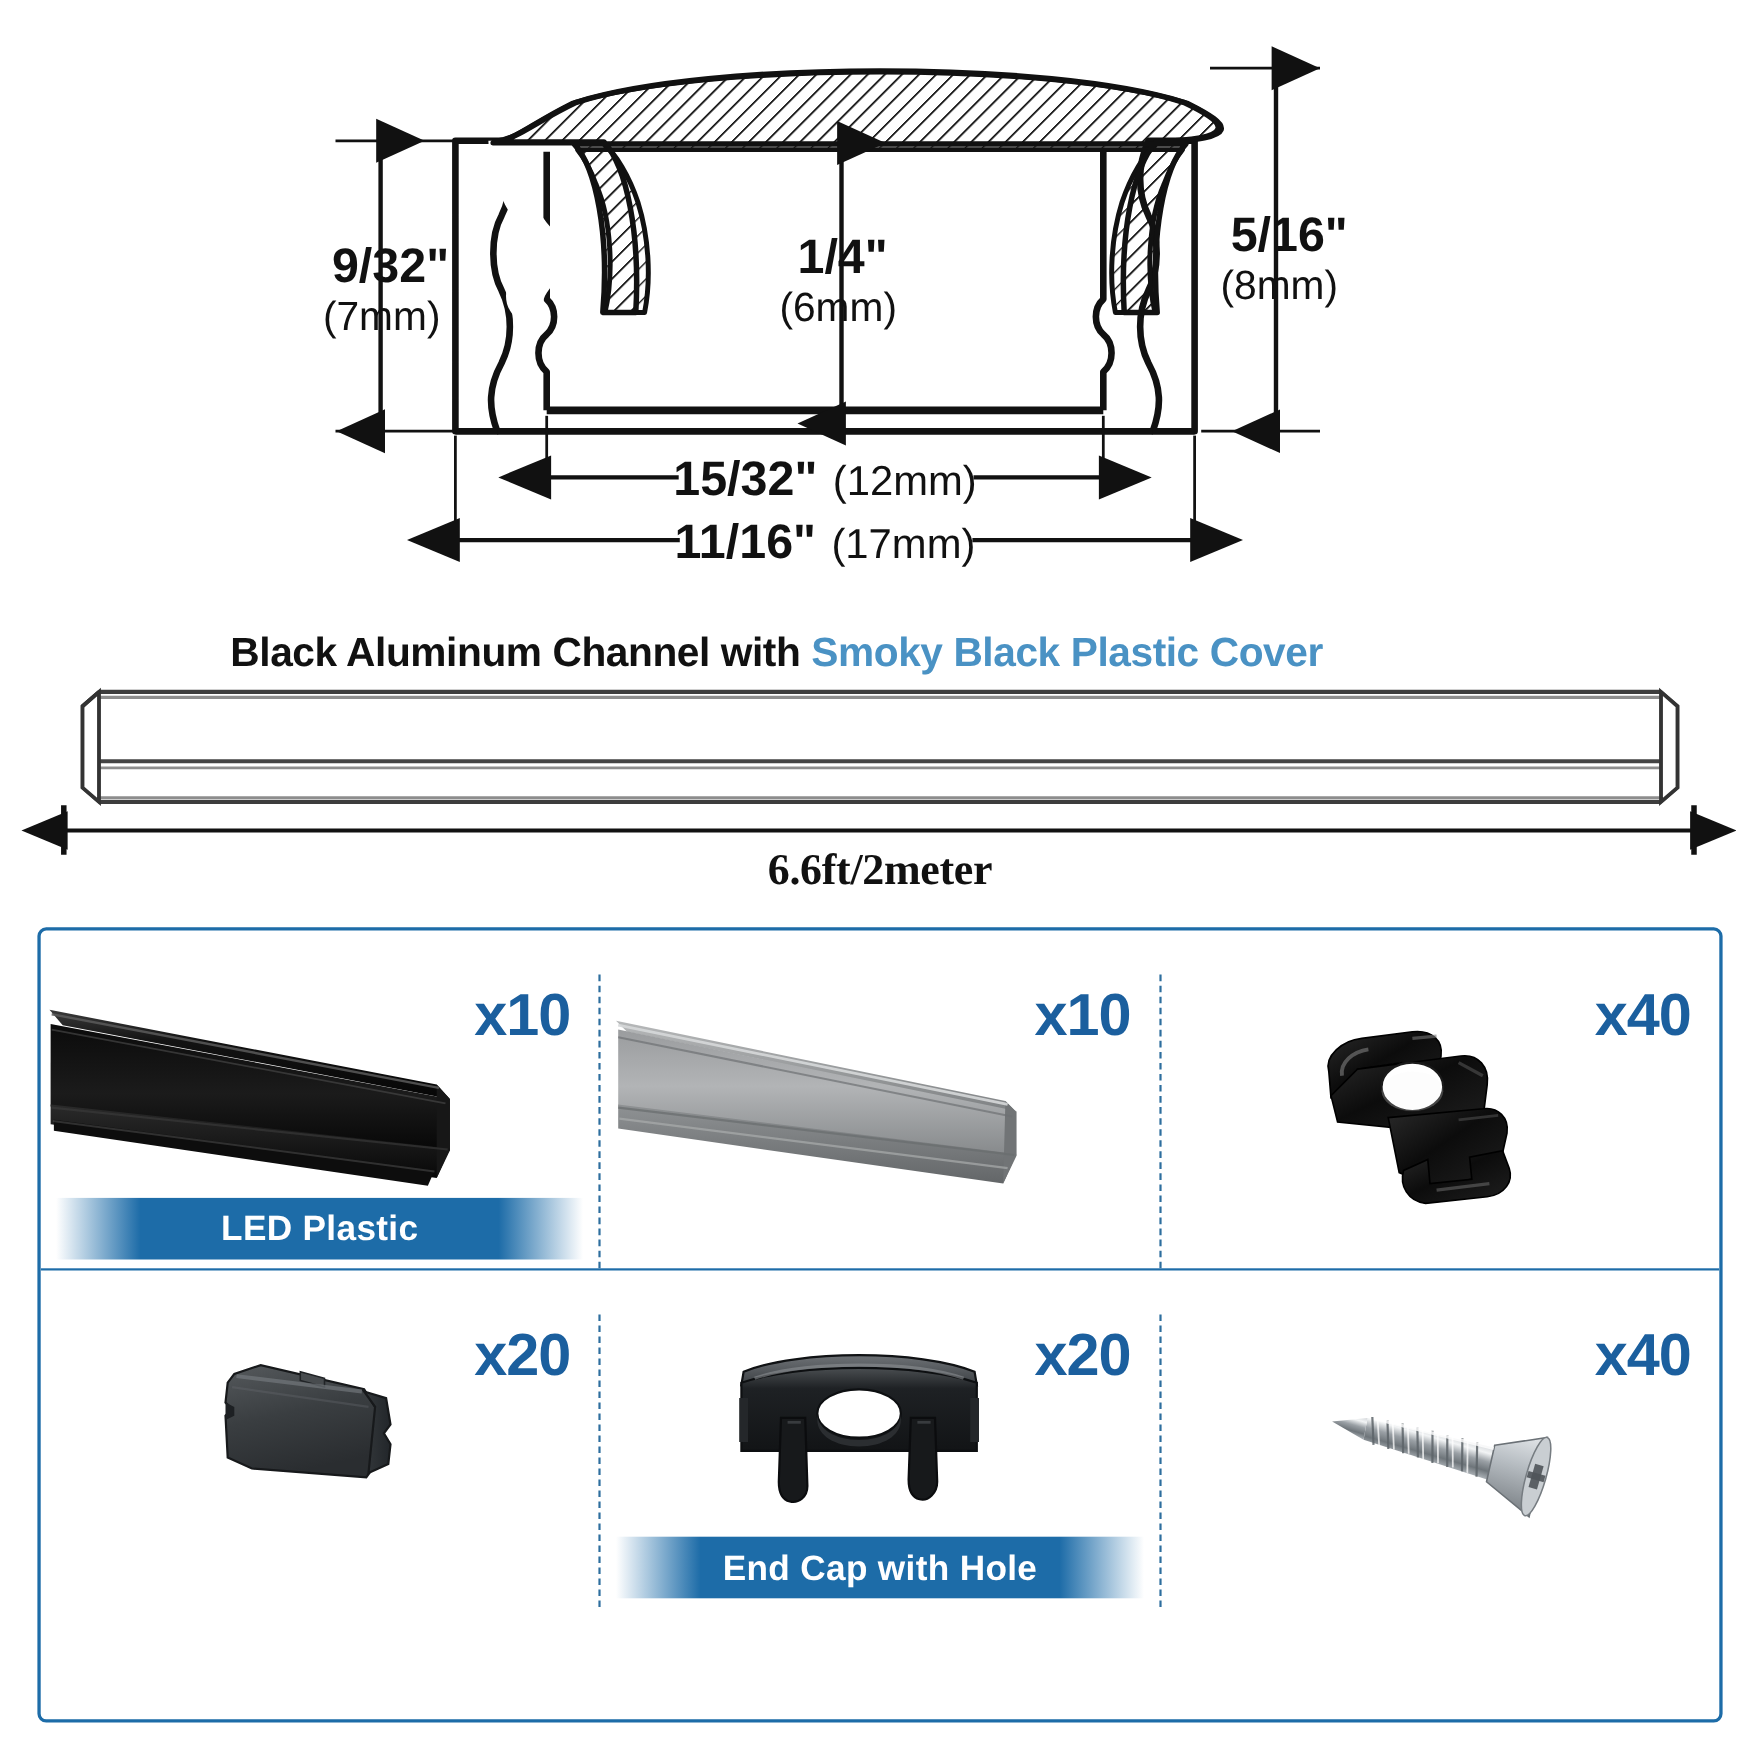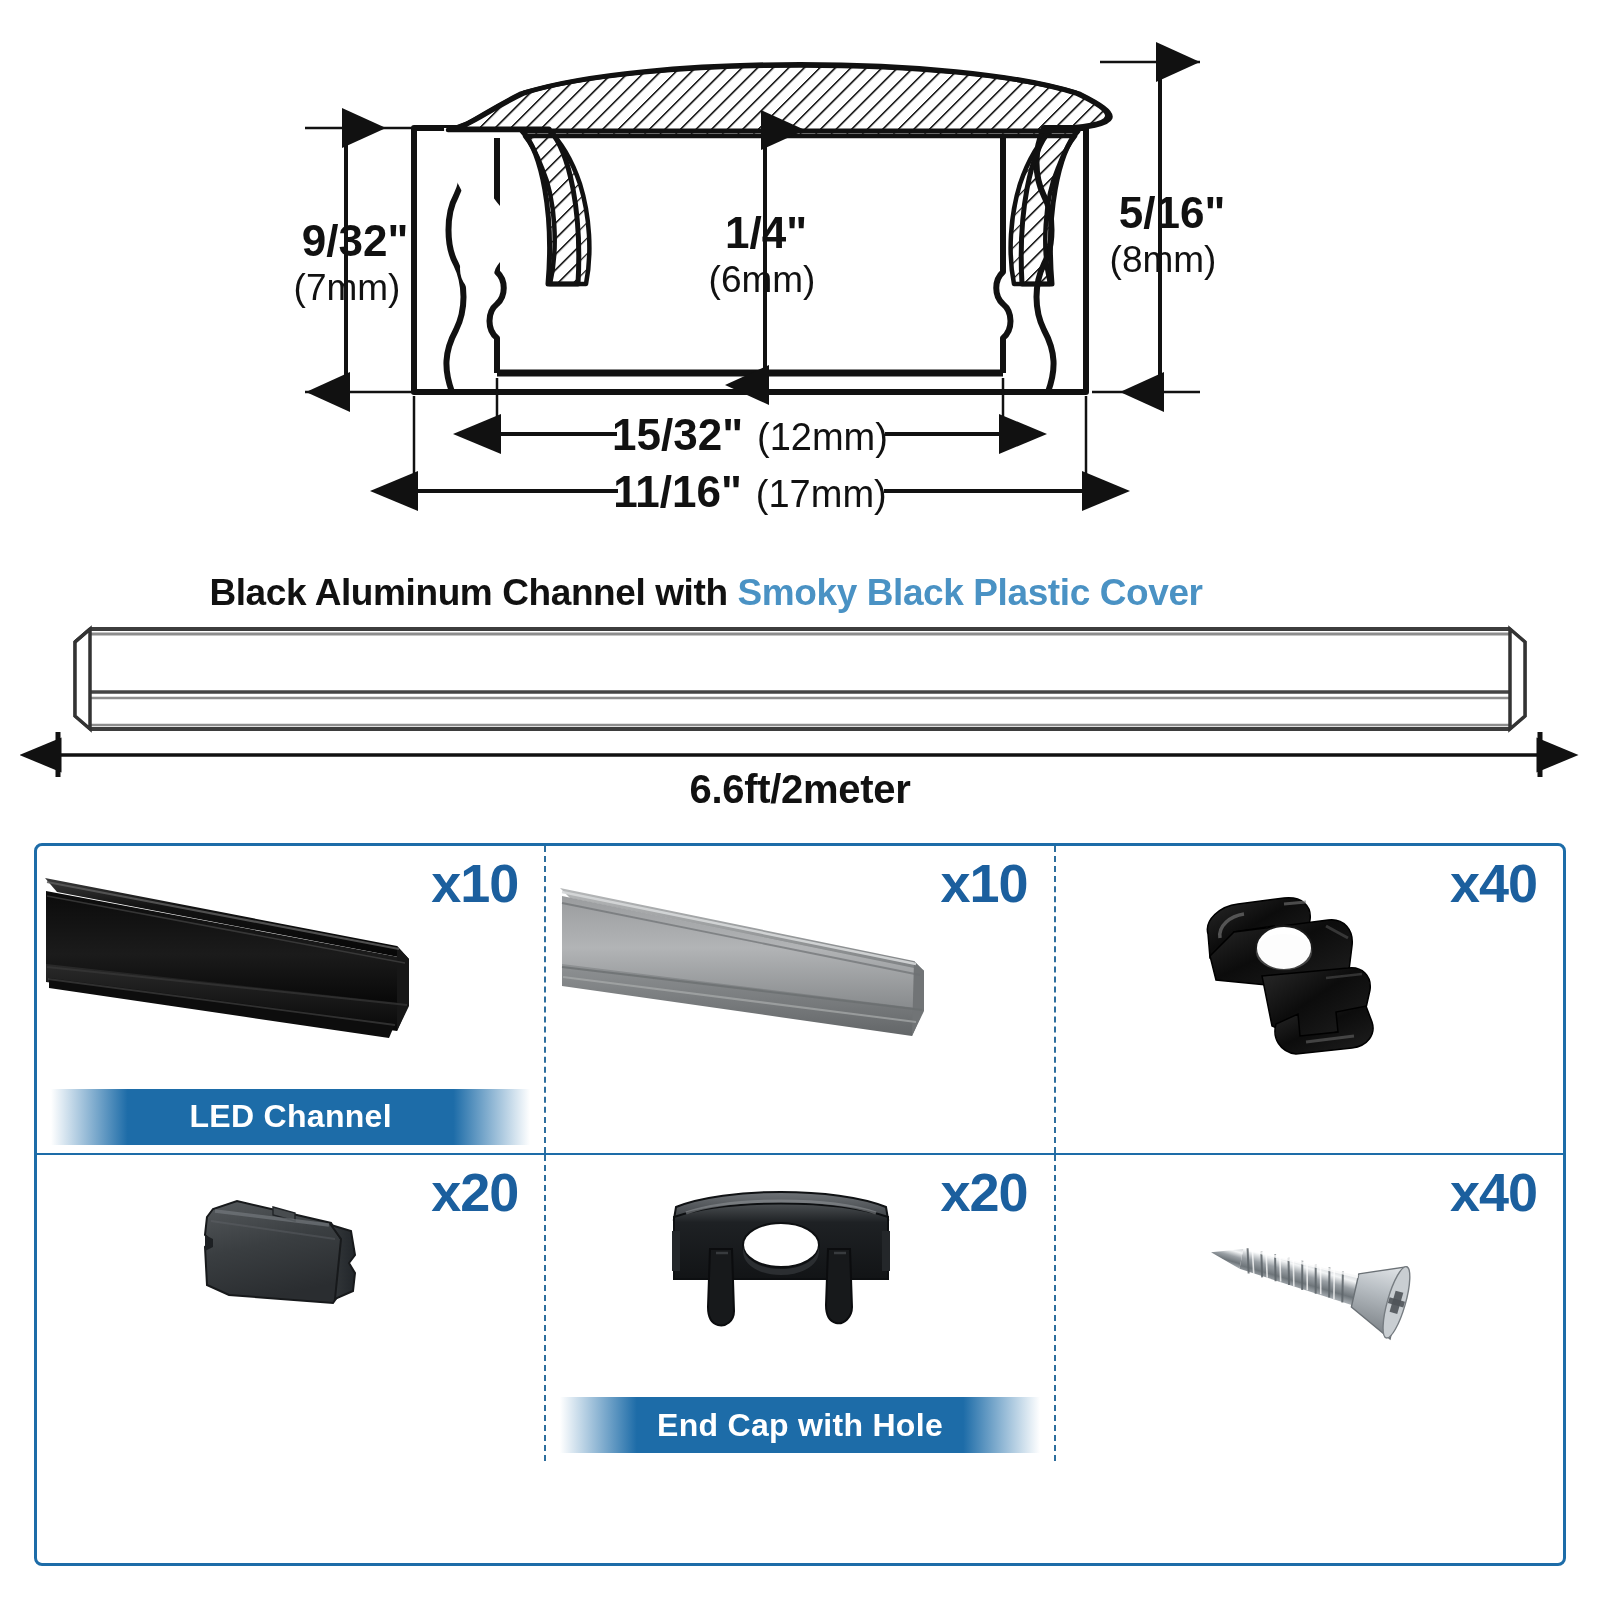--- a/index.html
+++ b/index.html
@@ -55,20 +55,21 @@
     text-shadow:2px 2px 2px rgba(0,0,0,0.25);
   }
   .items-grid{
     height:615px;
     display:flex;flex-direction:column;
   }
   .items-row{
     flex:1;
     display:flex;
     position:relative;
+    margin-top:40px;
   }
   .items-row.top{border-bottom:2px solid #1d6ca8;}
   .item-cell{
     flex:1;
     position:relative;
     display:flex;flex-direction:column;
     box-sizing:border-box;
   }
   .item-cell + .item-cell{
     border-left:2px dashed #2d6e9e;
@@ -317,21 +318,21 @@
 
         <path d="M 1510,17 L 1525,30 L 1525,104 L 1510,117 Z" fill="#ffffff" stroke="#333333" stroke-width="3.5"></path>
       </g>
 
       <g stroke="#111111" fill="none">
         <line x1="58" y1="120" x2="58" y2="165" stroke-width="5"></line>
         <line x1="1540" y1="120" x2="1540" y2="165" stroke-width="5"></line>
         <line x1="58" y1="143" x2="1540" y2="143" stroke-width="3.5" marker-start="url(#arrL2)" marker-end="url(#arrR2)"></line>
       </g>
     </svg>
-    <div style="position:absolute;left:0;top:155px;width:1600px;text-align:center;font-size:40px;font-weight:bold;color:#111;letter-spacing:-0.3px;">
+    <div style="position:absolute;left:0;top:155px;width:1600px;text-align:center;font-size:40px;font-weight:bold;color:#111;letter-spacing:-0.3px;font-family:Liberation Serif, serif;">
       <span>6.6ft/2meter</span>
     </div>
   </div>
 
   <div id="items-box">
 
 
     <div class="items-grid">
 
       <div class="items-row top">
@@ -368,21 +369,21 @@
                 <path d="M 360,100 L 372,113 L 372,160 L 360,185 Z" fill="#171717"></path>
 
                 <path d="M 10,36 L 362,103" stroke="#5a5a5a" stroke-width="2.2" fill="none" opacity="0.85"></path>
                 <path d="M 10,50 L 368,117" stroke="#444444" stroke-width="1.6" fill="none" opacity="0.7"></path>
                 <path d="M 10,121 L 370,159" stroke="#3c3c3c" stroke-width="2" fill="none" opacity="0.6"></path>
                 <path d="M 11,133 L 358,179" stroke="#484848" stroke-width="1.8" fill="none" opacity="0.6"></path>
               </g>
             </svg>
           </div>
           <div class="item-qty">x10</div>
-          <div class="item-label">LED Channel</div>
+          <div class="item-label">LED Plastic</div>
         </div>
 
         <div class="item-cell">
           <div class="item-art">
             <svg width="510" height="250" viewBox="0 0 510 250" xmlns="http://www.w3.org/2000/svg">
               <defs>
                 <linearGradient id="grayTop" x1="0" y1="0" x2="0" y2="1">
                   <stop offset="0%" stop-color="#b7b9ba"></stop>
                   <stop offset="100%" stop-color="#7e8183"></stop>
                 </linearGradient>

